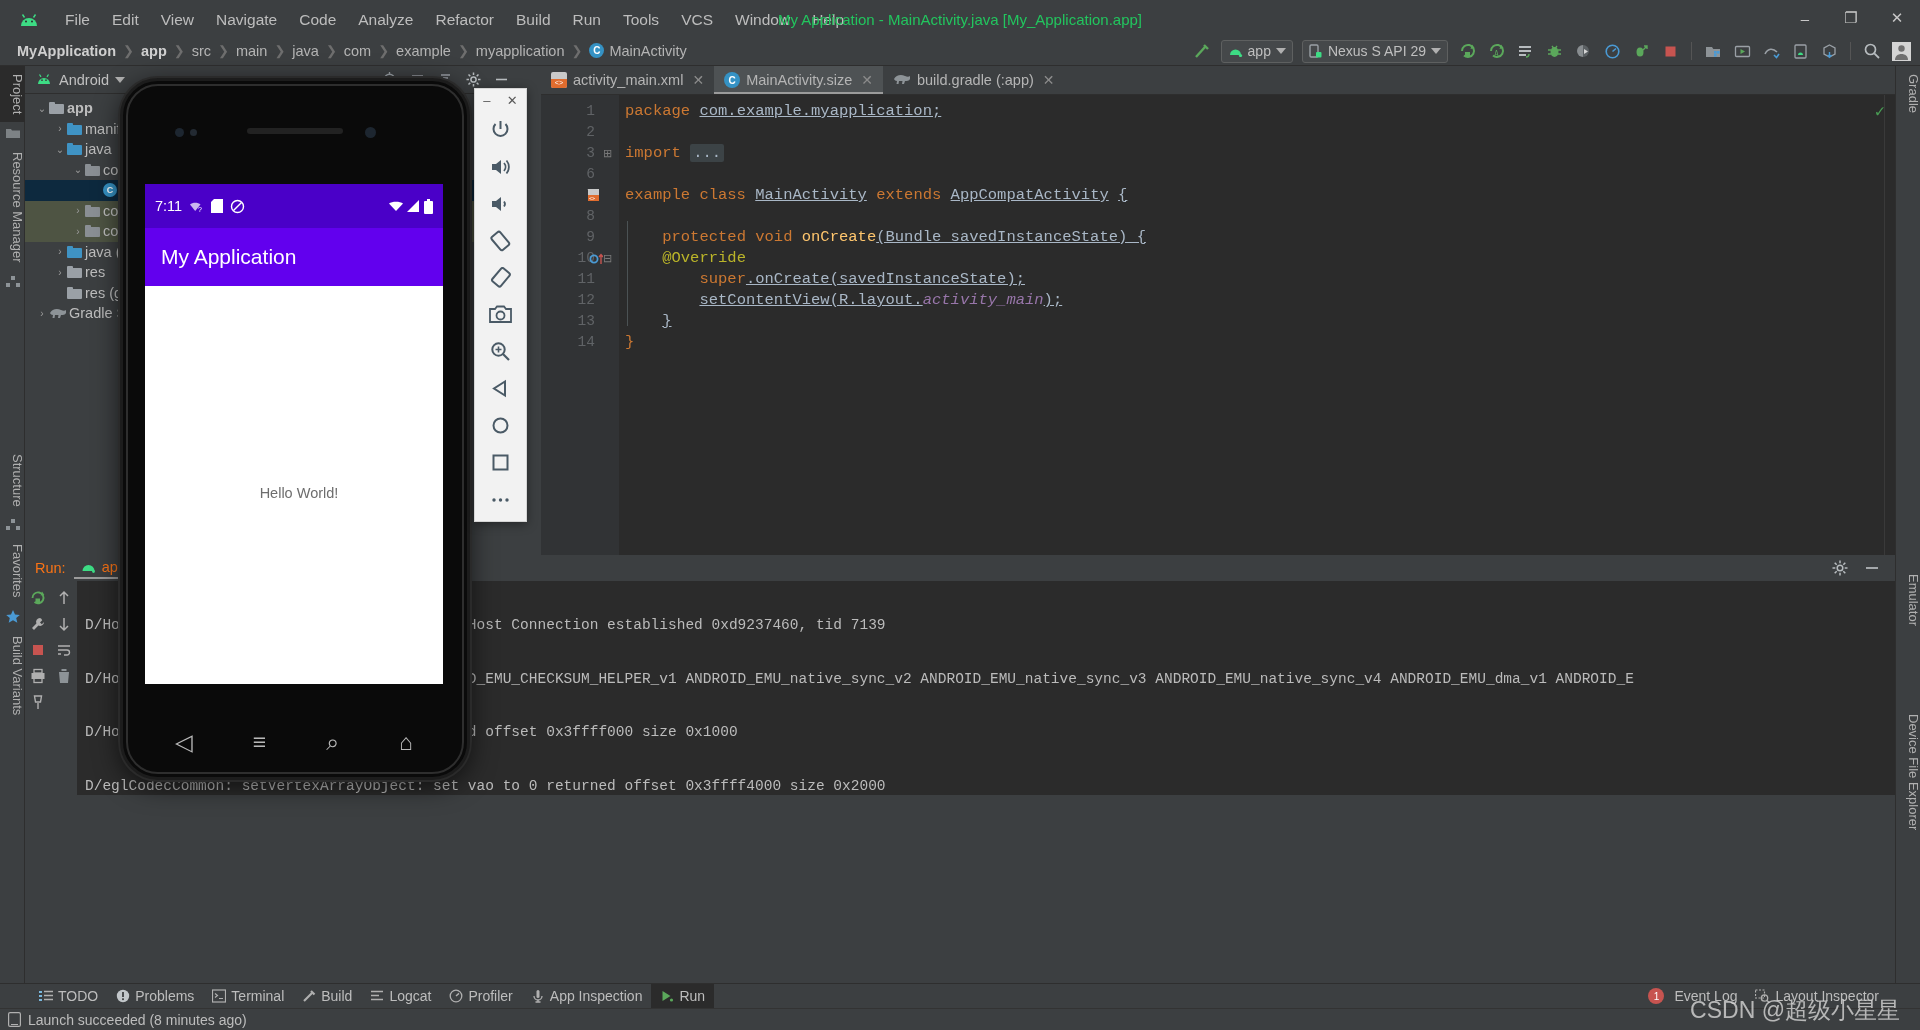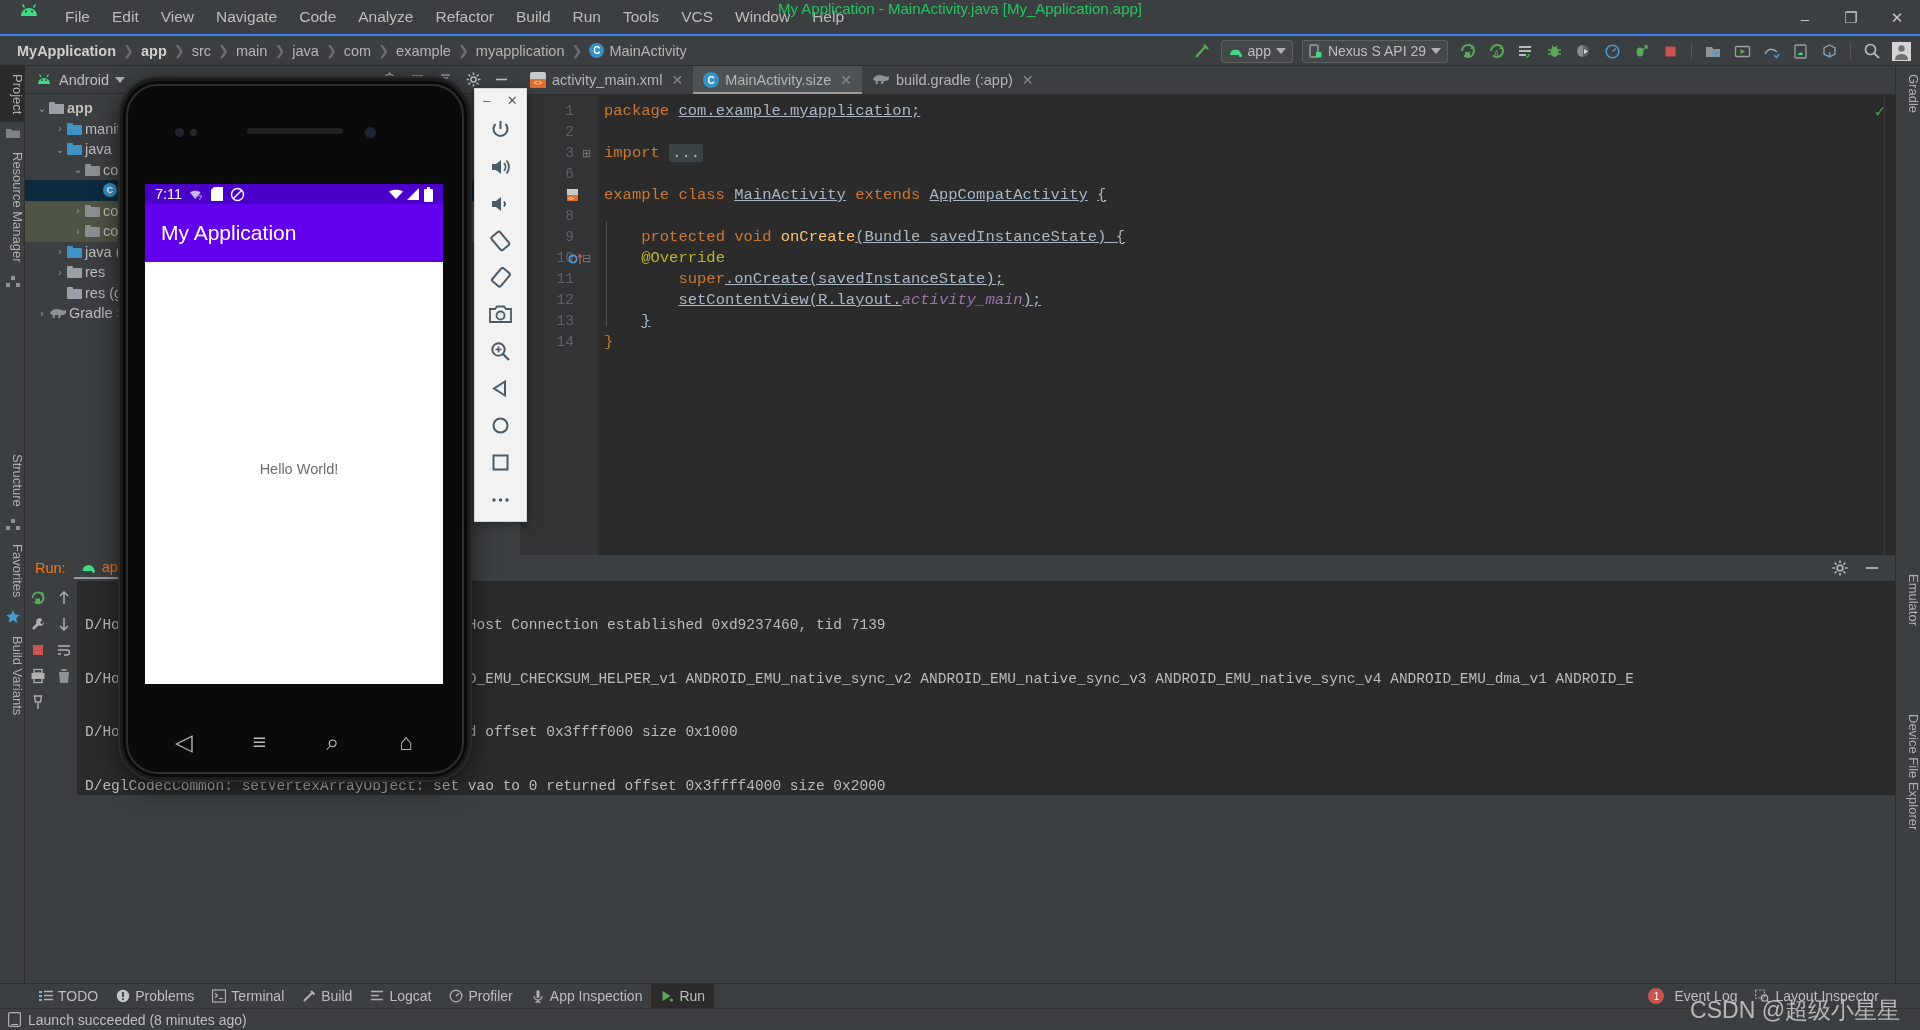--- a/index.html
+++ b/index.html
@@ -10,22 +10,22 @@
     overflow: hidden;
   }
   #app {
     position: relative; width: 1920px; height: 1030px;
     background: #3c3f41; color: #bbbbbb;
   }
 
   
   .titlebar {
     position: absolute; top: 0; left: 0; width: 1920px; height: 40px;
-    background: #3c3f41; display: flex; 
-    border-bottom: 6px solid #3b82f6;
+    background: #3c3f41; display: flex; align-items: center;
+    border-bottom: 1px solid #3b82f6;
   }
   .android-logo {
     width: 26px; height: 20px; margin-left: 16px; margin-right: 12px;
     display: flex; align-items: center; justify-content: center;
   }
   .menu-items { display: flex; align-items: center; gap: 0px; }
   .menu-item {
     padding: 3px 11px; font-size: 15.5px; color: #bdbdbd; cursor: default;
     white-space: nowrap;
   }
@@ -142,21 +142,21 @@
   .fo:after {
     content: ""; position: absolute; left: 0; top: 0px; width: 6px;
     height: 3px; background: #9aa0a6; border-radius: 1px 1px 0 0;
   }
   .fo.blue:before, .fo.blue:after { background: #3f93c4; }
   .fo.pkg:before { background: #8a8f94; }
   .fo.pkg:after { background: #8a8f94; }
 
   
   .editor-area {
-    position: absolute; top: 66px; left: 520px; right: 25px; height: 489px;
+    position: absolute; top: 66px; left: 541px; right: 25px; height: 489px;
     background: #4c1d95; display: flex; flex-direction: column;
   }
   .tabs {
     height: 29px; background: #3c3f41; display: flex; align-items: stretch;
     border-bottom: 1px solid #2e2e2e; flex: none;
   }
   .tab {
     display: flex; align-items: center; gap: 6px; padding: 0 10px;
     font-size: 14.5px; color: #b5b5b5; position: relative;
   }
@@ -250,21 +250,21 @@
   }
   .sensor-dot {
     position: absolute; top: 51px; width: 7px; height: 7px; border-radius: 50%;
     background: #232a32;
   }
   .screen {
     position: absolute; left: 25px; top: 106px; width: 298px; height: 500px;
     background: #ffffff; overflow: hidden;
   }
   .emu-status {
-    height: 20px; background: #4a00c8; display: flex; align-items: center;
+    height: 44px; background: #4a00c8; display: flex; align-items: center;
     padding: 0 10px; color: #fff; font-size: 14.5px; gap: 7px;
   }
   .emu-status-right { margin-left: auto; display: flex; align-items: center; gap: 4px; }
   .emu-appbar {
     height: 58px; background: #6200ee; display: flex; align-items: center;
     padding: 0 16px; color: #fff; font-size: 21px;
   }
   .emu-content {
     height: 414px; background: #fff; display: flex; align-items: center;
     justify-content: center;

